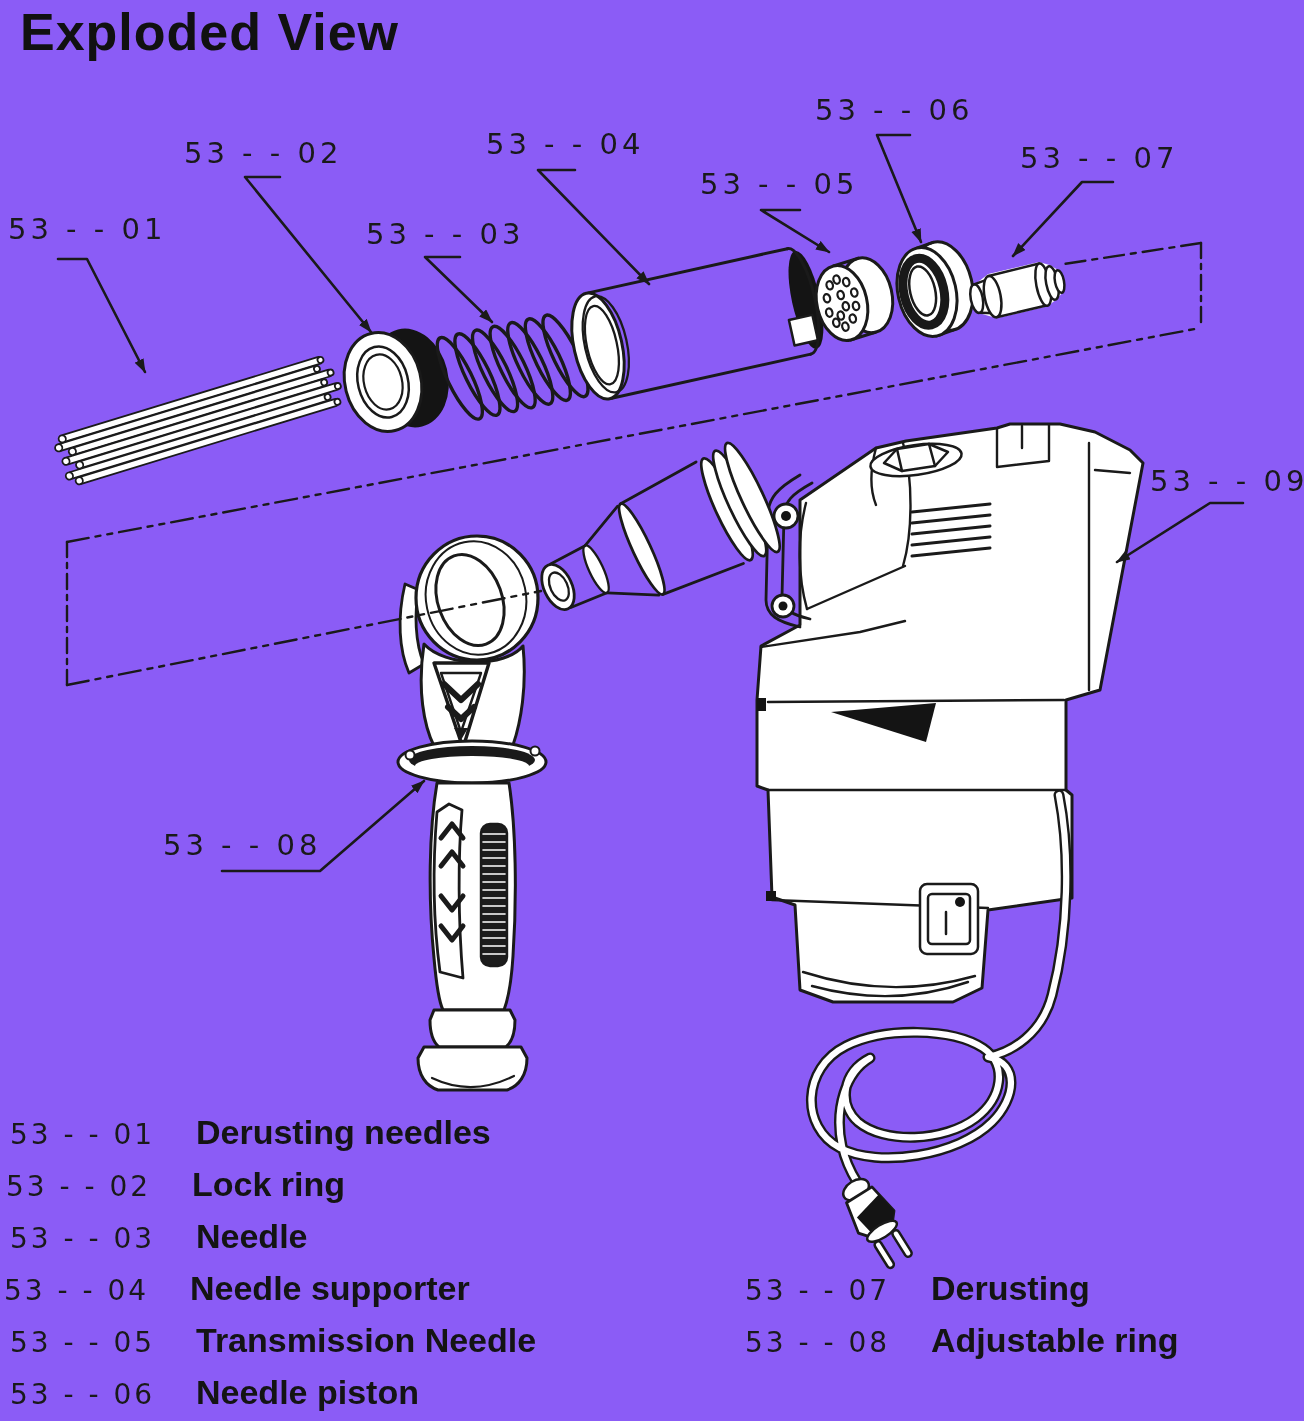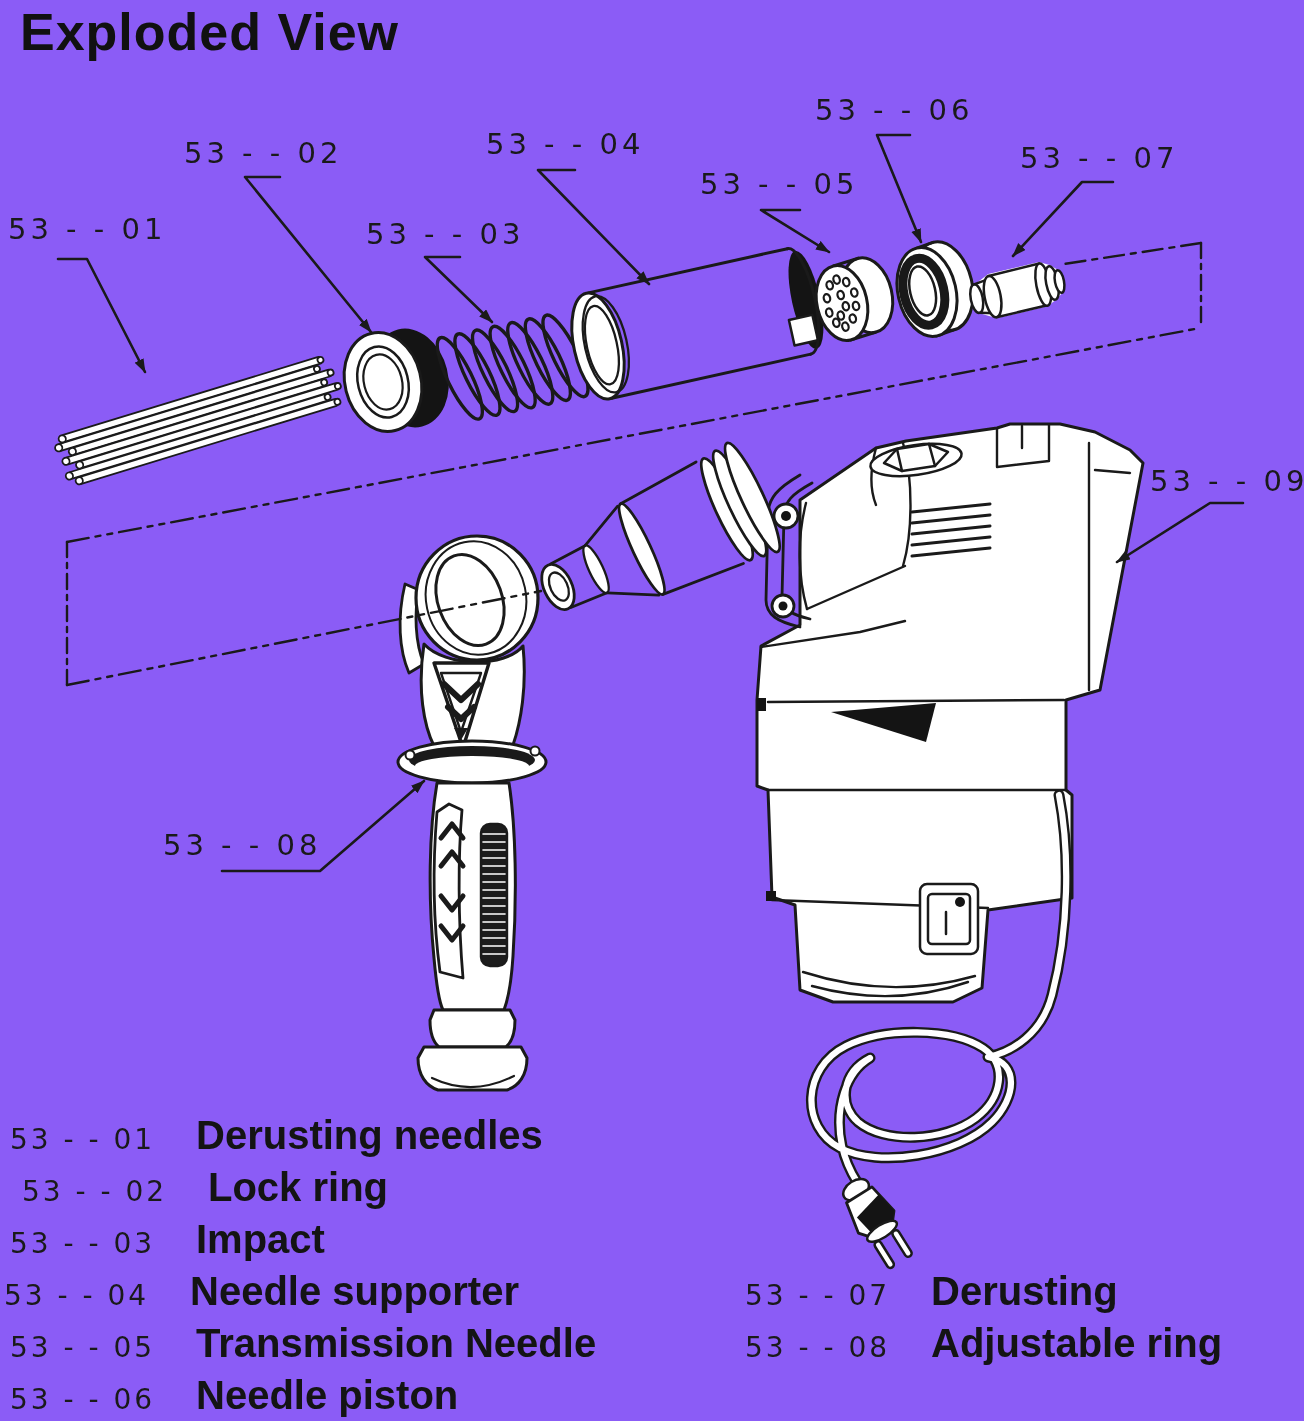--- a/index.html
+++ b/index.html
@@ -6,21 +6,21 @@
   #page{position:relative;width:1304px;height:1421px;background:#8b5cf6;overflow:hidden;
         font-family:"Liberation Sans",sans-serif;color:#1a1a1a;}
   #art{position:absolute;left:0;top:0;width:1304px;height:1421px;}
   .title{position:absolute;left:20px;top:2px;font-size:52px;font-weight:700;
          letter-spacing:1px;color:#111;font-family:"Liberation Sans",sans-serif;}
   .plabel{position:absolute;font-family:"DejaVu Sans",sans-serif;font-size:29px;
           letter-spacing:4px;white-space:nowrap;color:#1a1a1a;}
   .legend-row{position:absolute;white-space:nowrap;}
   .lcode{display:inline-block;width:168px;font-family:"DejaVu Sans",sans-serif;
          font-size:28px;letter-spacing:3px;color:#1a1a1a;vertical-align:baseline;}
-  .lname{font-family:"Liberation Sans",sans-serif;font-size:40px;font-weight:700;
+  .lname{font-family:"Liberation Sans",sans-serif;font-size:34px;font-weight:700;
          color:#141414;margin-left:18px;vertical-align:baseline;}
 </style>
 </head>
 <body>
 
 <div id="page">
 
   <svg id="art" viewBox="0 0 1304 1421" xmlns="http://www.w3.org/2000/svg" fill="none" stroke-linecap="round" stroke-linejoin="round">
     <defs>
       <marker id="ah" markerWidth="15" markerHeight="11" refX="13" refY="5" orient="auto" markerUnits="userSpaceOnUse">
@@ -316,25 +316,25 @@
   <div class="plabel" style="left:486px;top:127px">53 - - 04</div>
   <div class="plabel" style="left:700px;top:167px">53 - - 05</div>
   <div class="plabel" style="left:815px;top:93px">53 - - 06</div>
   <div class="plabel" style="left:1020px;top:141px">53 - - 07</div>
   <div class="plabel" style="left:163px;top:828px">53 - - 08</div>
   <div class="plabel" style="left:1150px;top:464px">53 - - 09</div>
 
   <div class="legend-row" style="left:10px;top:1113px">
     <span class="lcode">53 - - 01</span><span class="lname">Derusting needles</span>
   </div>
-  <div class="legend-row" style="left:22px;top:1165px">
+  <div class="legend-row" style="left:6px;top:1165px">
     <span class="lcode">53 - - 02</span><span class="lname">Lock ring</span>
   </div>
   <div class="legend-row" style="left:10px;top:1217px">
-    <span class="lcode">53 - - 03</span><span class="lname">Impact</span>
+    <span class="lcode">53 - - 03</span><span class="lname">Needle</span>
   </div>
   <div class="legend-row" style="left:4px;top:1269px">
     <span class="lcode">53 - - 04</span><span class="lname">Needle supporter</span>
   </div>
   <div class="legend-row" style="left:10px;top:1321px">
     <span class="lcode">53 - - 05</span><span class="lname">Transmission Needle</span>
   </div>
   <div class="legend-row" style="left:10px;top:1373px">
     <span class="lcode">53 - - 06</span><span class="lname">Needle piston</span>
   </div>

